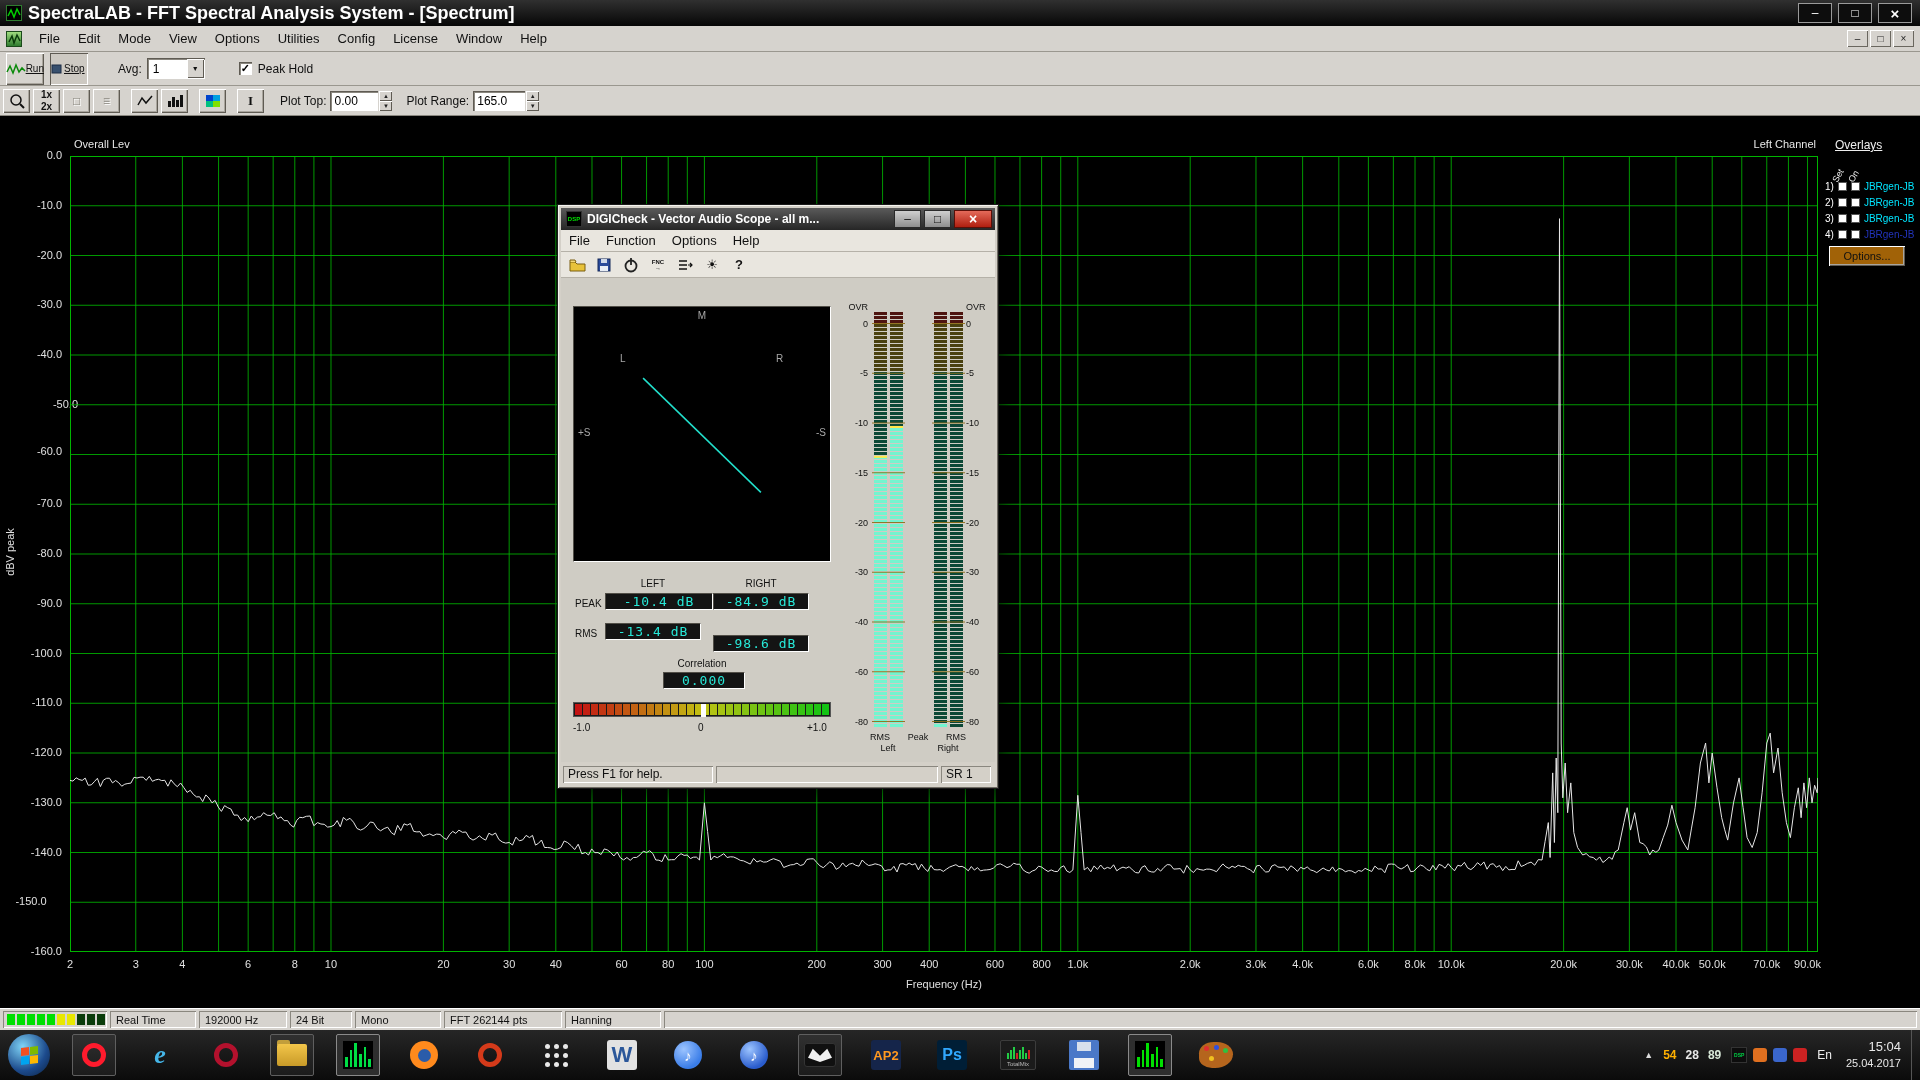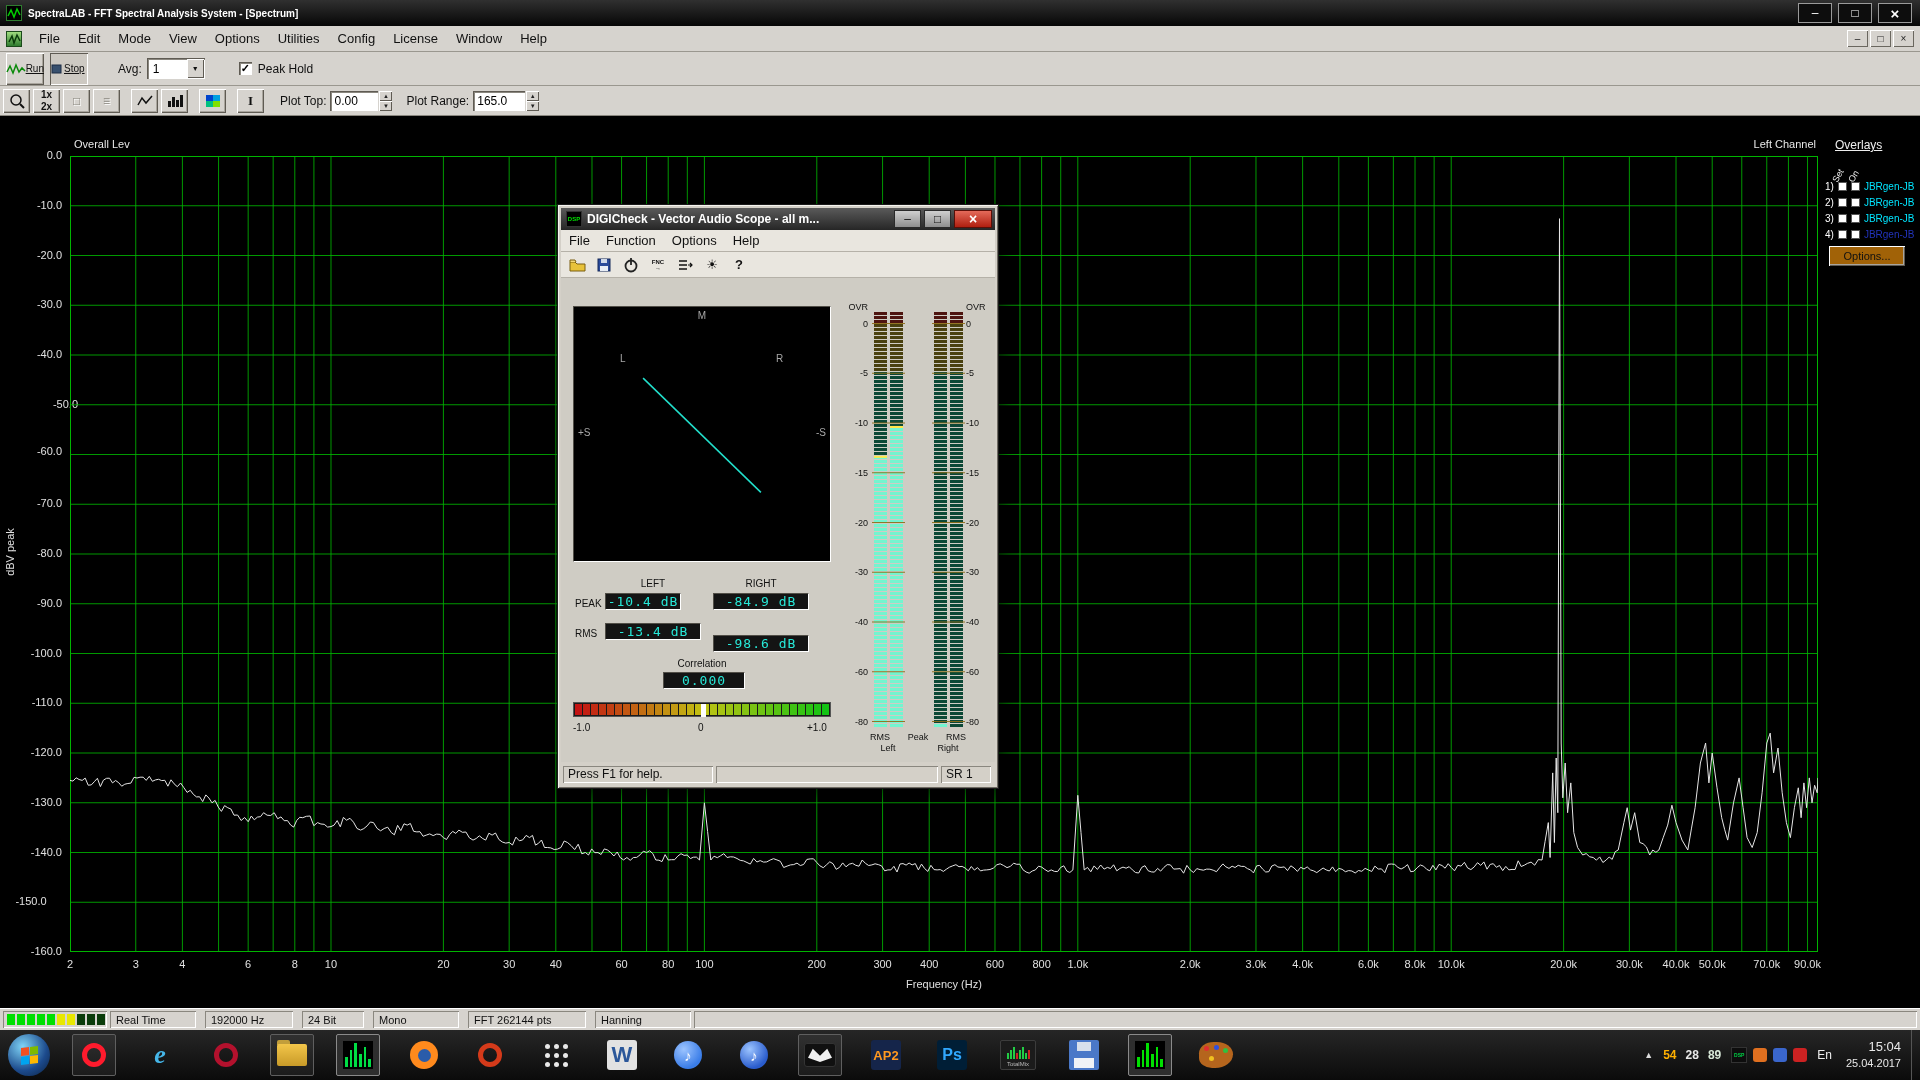--- a/index.html
+++ b/index.html
@@ -2,21 +2,21 @@
 <html><head>
 <meta charset="utf-8">
 <style>
   *{box-sizing:border-box;margin:0;padding:0}
   body{background:#111;font-family:"Liberation Sans",sans-serif}
   .screen{position:relative;width:1920px;height:1080px;background:#000;overflow:hidden}
   .u{text-decoration:underline}
   
   .titlebar{position:absolute;left:0;top:0;width:100%;height:26px;background:linear-gradient(#303030,#060606);display:flex;align-items:center;color:#fff}
   .app-icon{width:16px;height:16px;margin:0 6px;background:#000;border:1px solid #2f7c2f;display:flex;align-items:center;justify-content:center}
-  .title-text{font-size:10px;font-weight:bold;color:#fff}
+  .title-text{font-size:18px;font-weight:bold;color:#fff}
   .win-btns{margin-left:auto;display:flex;gap:6px;margin-right:8px}
   .wbtn{width:34px;height:20px;border:1px solid #9a9a9a;background:#0d0d0d;color:#fff;display:flex;align-items:center;justify-content:center;font-size:12px}
   
   .menubar{position:absolute;left:0;top:26px;width:100%;height:26px;background:#d6d3ce;display:flex;align-items:center;border-bottom:1px solid #9a978f}
   .mdi-icon{width:16px;height:16px;margin:0 8px 0 6px;background:linear-gradient(#9fdc7f,#2f7c2f);border:1px solid #1b4a1b;display:flex;align-items:center;justify-content:center}
   .menus{display:flex;height:100%;align-items:center}
   .menu-item{padding:0 9px;font-size:13px;color:#111;height:100%;display:flex;align-items:center}
   .mdi-btns{margin-left:auto;display:flex;gap:2px;margin-right:6px}
   .mbtn{width:21px;height:17px;background:#d6d3ce;box-shadow:inset 1px 1px 0 #fff,inset -1px -1px 0 #6a675f;font-size:10px;display:flex;align-items:center;justify-content:center;color:#222}
   
@@ -908,21 +908,21 @@
           <span class="mtick" style="left: 122px; top: 416.5px; width: 24px; text-align: left;">-80</span>
           <span class="mfoot" style="left: 36px; top: 432px;">RMS</span>
           <span class="mfoot" style="left: 74px; top: 432px;">Peak</span>
           <span class="mfoot" style="left: 112px; top: 432px;">RMS</span>
           <span class="mfoot" style="left: 44px; top: 443px;">Left</span>
           <span class="mfoot" style="left: 104px; top: 443px;">Right</span>
         </div>
       <span class="dclabel" style="left:44px;top:300px;width:96px;text-align:center">LEFT</span>
       <span class="dclabel" style="left:152px;top:300px;width:96px;text-align:center">RIGHT</span>
       <span class="dclabel" style="left:14px;top:320px">PEAK</span>
-      <div class="lcd" style="left:44px;top:315px;width:76px">-10.4 dB</div>
+      <div class="lcd" style="left:44px;top:315px;width:108px">-10.4 dB</div>
       <div class="lcd" style="left:152px;top:315px;width:96px">-84.9 dB</div>
       <span class="dclabel" style="left:14px;top:350px">RMS</span>
       <div class="lcd" style="left:44px;top:345px;width:96px">-13.4 dB</div>
       <div class="lcd" style="left:152px;top:357px;width:96px">-98.6 dB</div>
       <span class="dclabel" style="left:12px;top:380px;width:258px;text-align:center">Correlation</span>
       <div class="lcd" style="left:102px;top:394px;width:82px">0.000</div>
       <div class="corr" id="corr-meter">
         <div id="corr-marker" style="left: 127px;"></div>
       <div class="cseg" style="background: rgb(195, 19, 19);"></div>
           <div class="cseg" style="background: rgb(195, 31, 19);"></div>
@@ -974,21 +974,21 @@
         <div style="background: rgb(0, 224, 0);"></div>
         <div style="background: rgb(0, 224, 0);"></div>
         <div style="background: rgb(0, 224, 0);"></div>
         <div style="background: rgb(0, 224, 0);"></div>
         <div style="background: rgb(232, 232, 0);"></div>
         <div style="background: rgb(232, 232, 0);"></div>
         <div style="background: rgb(10, 60, 10);"></div>
         <div style="background: rgb(10, 60, 10);"></div>
         <div style="background: rgb(10, 60, 10);"></div>
       </div>
-    <div id="status-cells" style="display:flex;gap:9px">
+    <div id="status-cells" style="display:flex;gap:3px">
         <div class="scell" style="width: 86px;">Real Time</div>
         <div class="scell" style="width: 88px;">192000 Hz</div>
         <div class="scell" style="width: 62px;">24 Bit</div>
         <div class="scell" style="width: 86px;">Mono</div>
         <div class="scell" style="width: 118px;">FFT 262144 pts</div>
         <div class="scell" style="width: 96px;">Hanning</div>
       </div>
     <div class="scell" style="flex:1;margin-right:3px"></div>
   </div>
 

